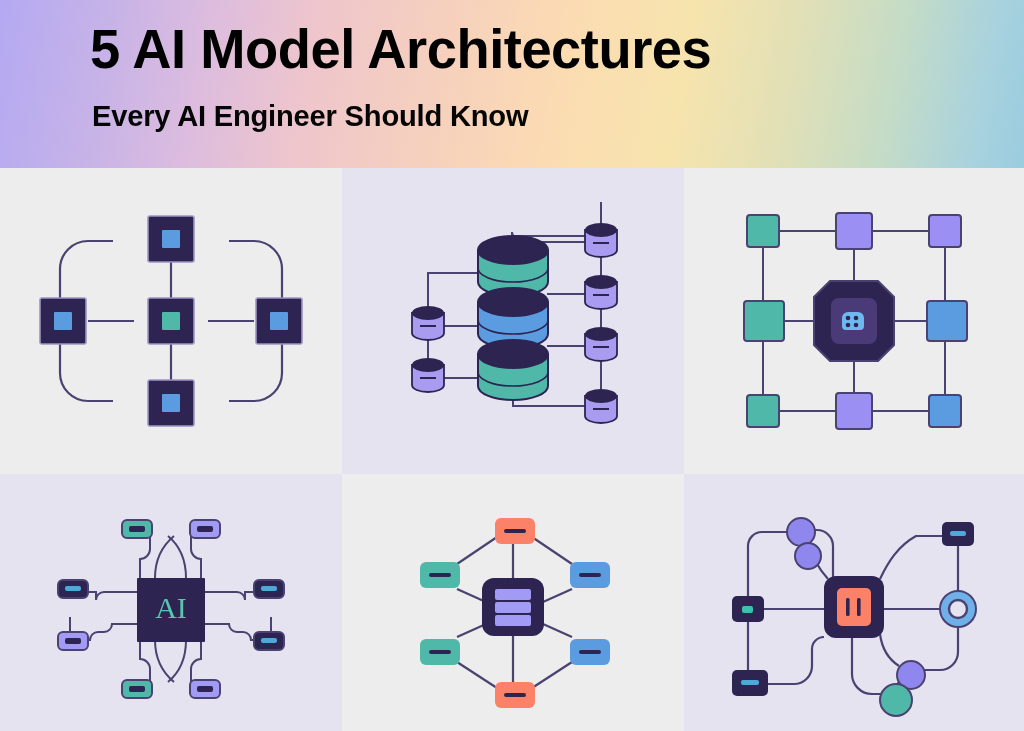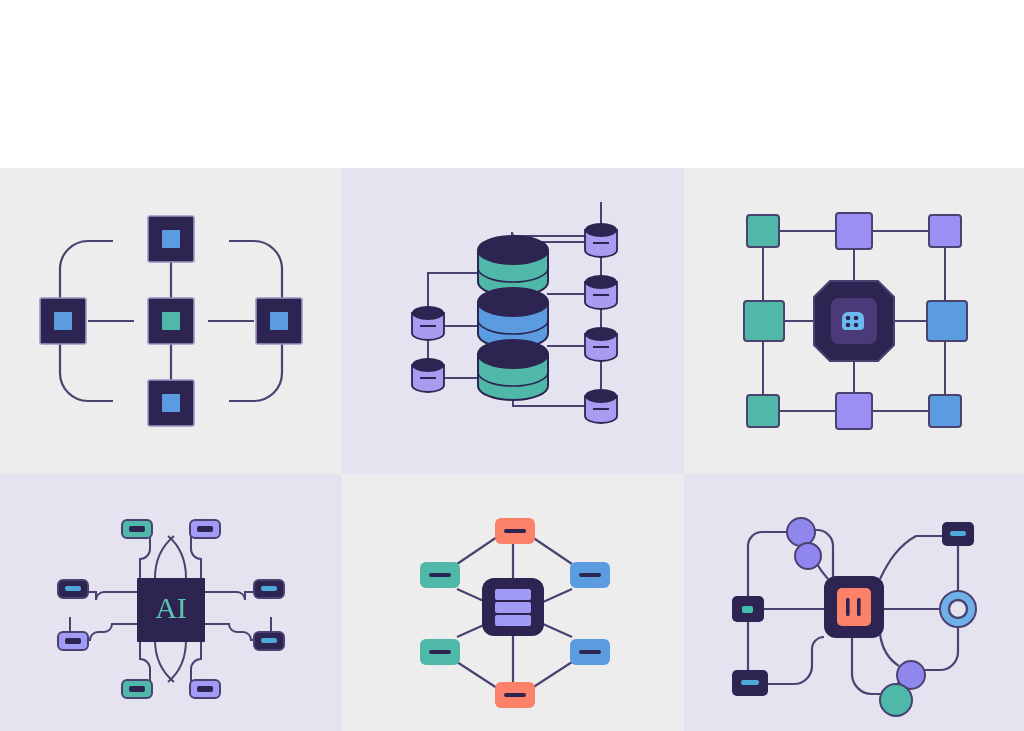--- a/index.html
+++ b/index.html
@@ -50,20 +50,24 @@
   .panel{position:relative;overflow:hidden;}
   .bg-gray{background:#ecedec;}
   .bg-lav{background:#e5e3f0;}
   .panel svg{position:absolute;left:0;top:0;width:100%;height:100%;display:block;}
 </style>
 </head>
 <body>
 
 <div class="page">
 
+  <div class="header">
+    <div class="title">5 AI Model Architectures</div>
+    <div class="subtitle">Every AI Engineer Should Know</div>
+  </div>
 
   <div class="grid">
 
     <div class="panel bg-gray">
       <svg viewBox="0 0 342 306" preserveAspectRatio="none">
         <g stroke="#4a4270" stroke-width="2.2" fill="none">
           <path d="M113 73 H 88 A 28 28 0 0 0 60 101 V 131"></path>
           <path d="M229 73 H 254 A 28 28 0 0 1 282 101 V 131"></path>
           <path d="M113 233 H 88 A 28 28 0 0 1 60 205 V 175"></path>
           <path d="M229 233 H 254 A 28 28 0 0 0 282 205 V 175"></path>

